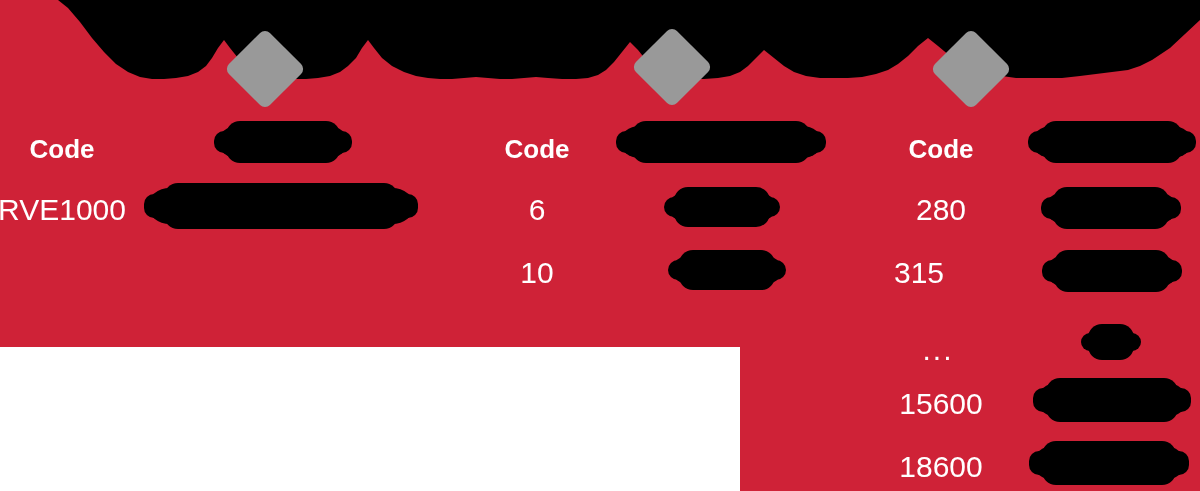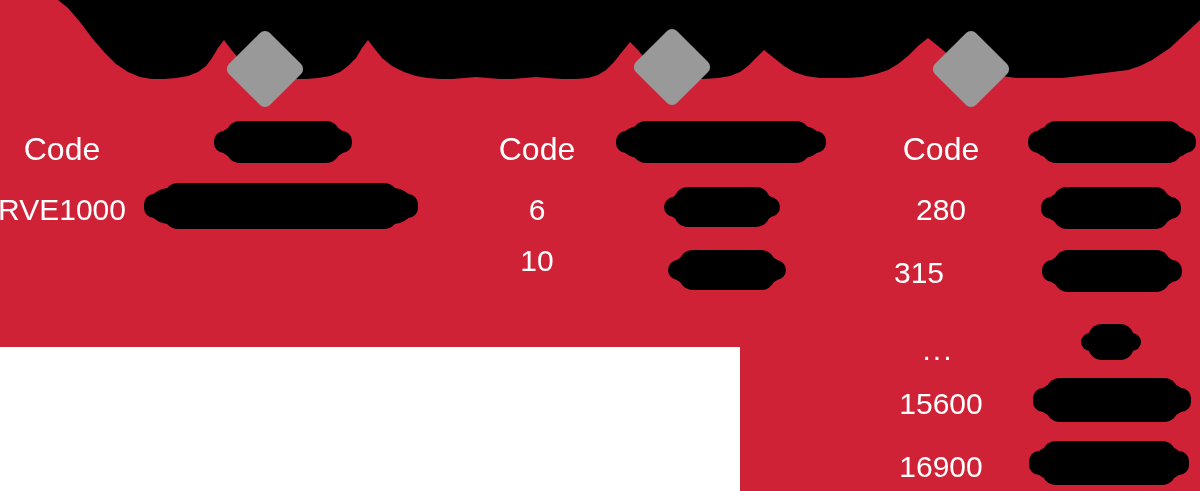--- a/index.html
+++ b/index.html
@@ -49,21 +49,21 @@
 
   
   .cell {
     position: absolute;
     color: #ffffff;
     font-size: 30px;
     line-height: 34px;
     white-space: nowrap;
   }
   .cell.center { text-align: center; transform: translateX(-50%); }
-  .cell.header { font-size: 32px; }
+  .cell.header { font-size: 26px; font-weight: bold; }
   .cell.dots   { font-size: 30px; letter-spacing: 2px; }
 
   
   .redacted {
     position: absolute;
     background: #000000;
     border-radius: 22px / 18px;
   }
   .redacted::before,
   .redacted::after {
@@ -127,21 +127,21 @@
   <div class="redacted" style="left:148px; top:188px; width:266px; height:36px;"></div>
 
   <div class="cell center header" style="left:537px; top:132px;">Code</div>
 
   <div class="redacted" style="left:620px; top:126px; width:202px; height:32px;"></div>
 
   <div class="cell center" style="left:537px; top:193px;">6</div>
 
   <div class="redacted short" style="left:668px; top:192px; width:108px; height:30px;"></div>
 
-  <div class="cell center" style="left:537px; top:244px;">10</div>
+  <div class="cell center" style="left:537px; top:256px;">10</div>
 
   <div class="redacted short" style="left:672px; top:255px; width:110px; height:30px;"></div>
 
   <div class="cell center header" style="left:941px; top:132px;">Code</div>
 
   <div class="redacted" style="left:1032px; top:126px; width:160px; height:32px;"></div>
 
   <div class="cell center" style="left:941px; top:193px;">280</div>
 
   <div class="redacted short" style="left:1045px; top:192px; width:132px; height:32px;"></div>
@@ -151,17 +151,17 @@
   <div class="redacted short" style="left:1046px; top:255px; width:132px; height:32px;"></div>
 
   <div class="cell center dots" style="left:938px; top:333px;">...</div>
 
   <div class="redacted short" style="left:1085px; top:329px; width:52px; height:26px;"></div>
 
   <div class="cell center" style="left:941px; top:387px;">15600</div>
 
   <div class="redacted" style="left:1037px; top:383px; width:150px; height:34px;"></div>
 
-  <div class="cell center" style="left:941px; top:450px;">16900</div>
+  <div class="cell center" style="left:941px; top:450px;">18600</div>
 
   <div class="redacted" style="left:1033px; top:446px; width:152px; height:34px;"></div>
 
 </div>
 
 </body></html>

